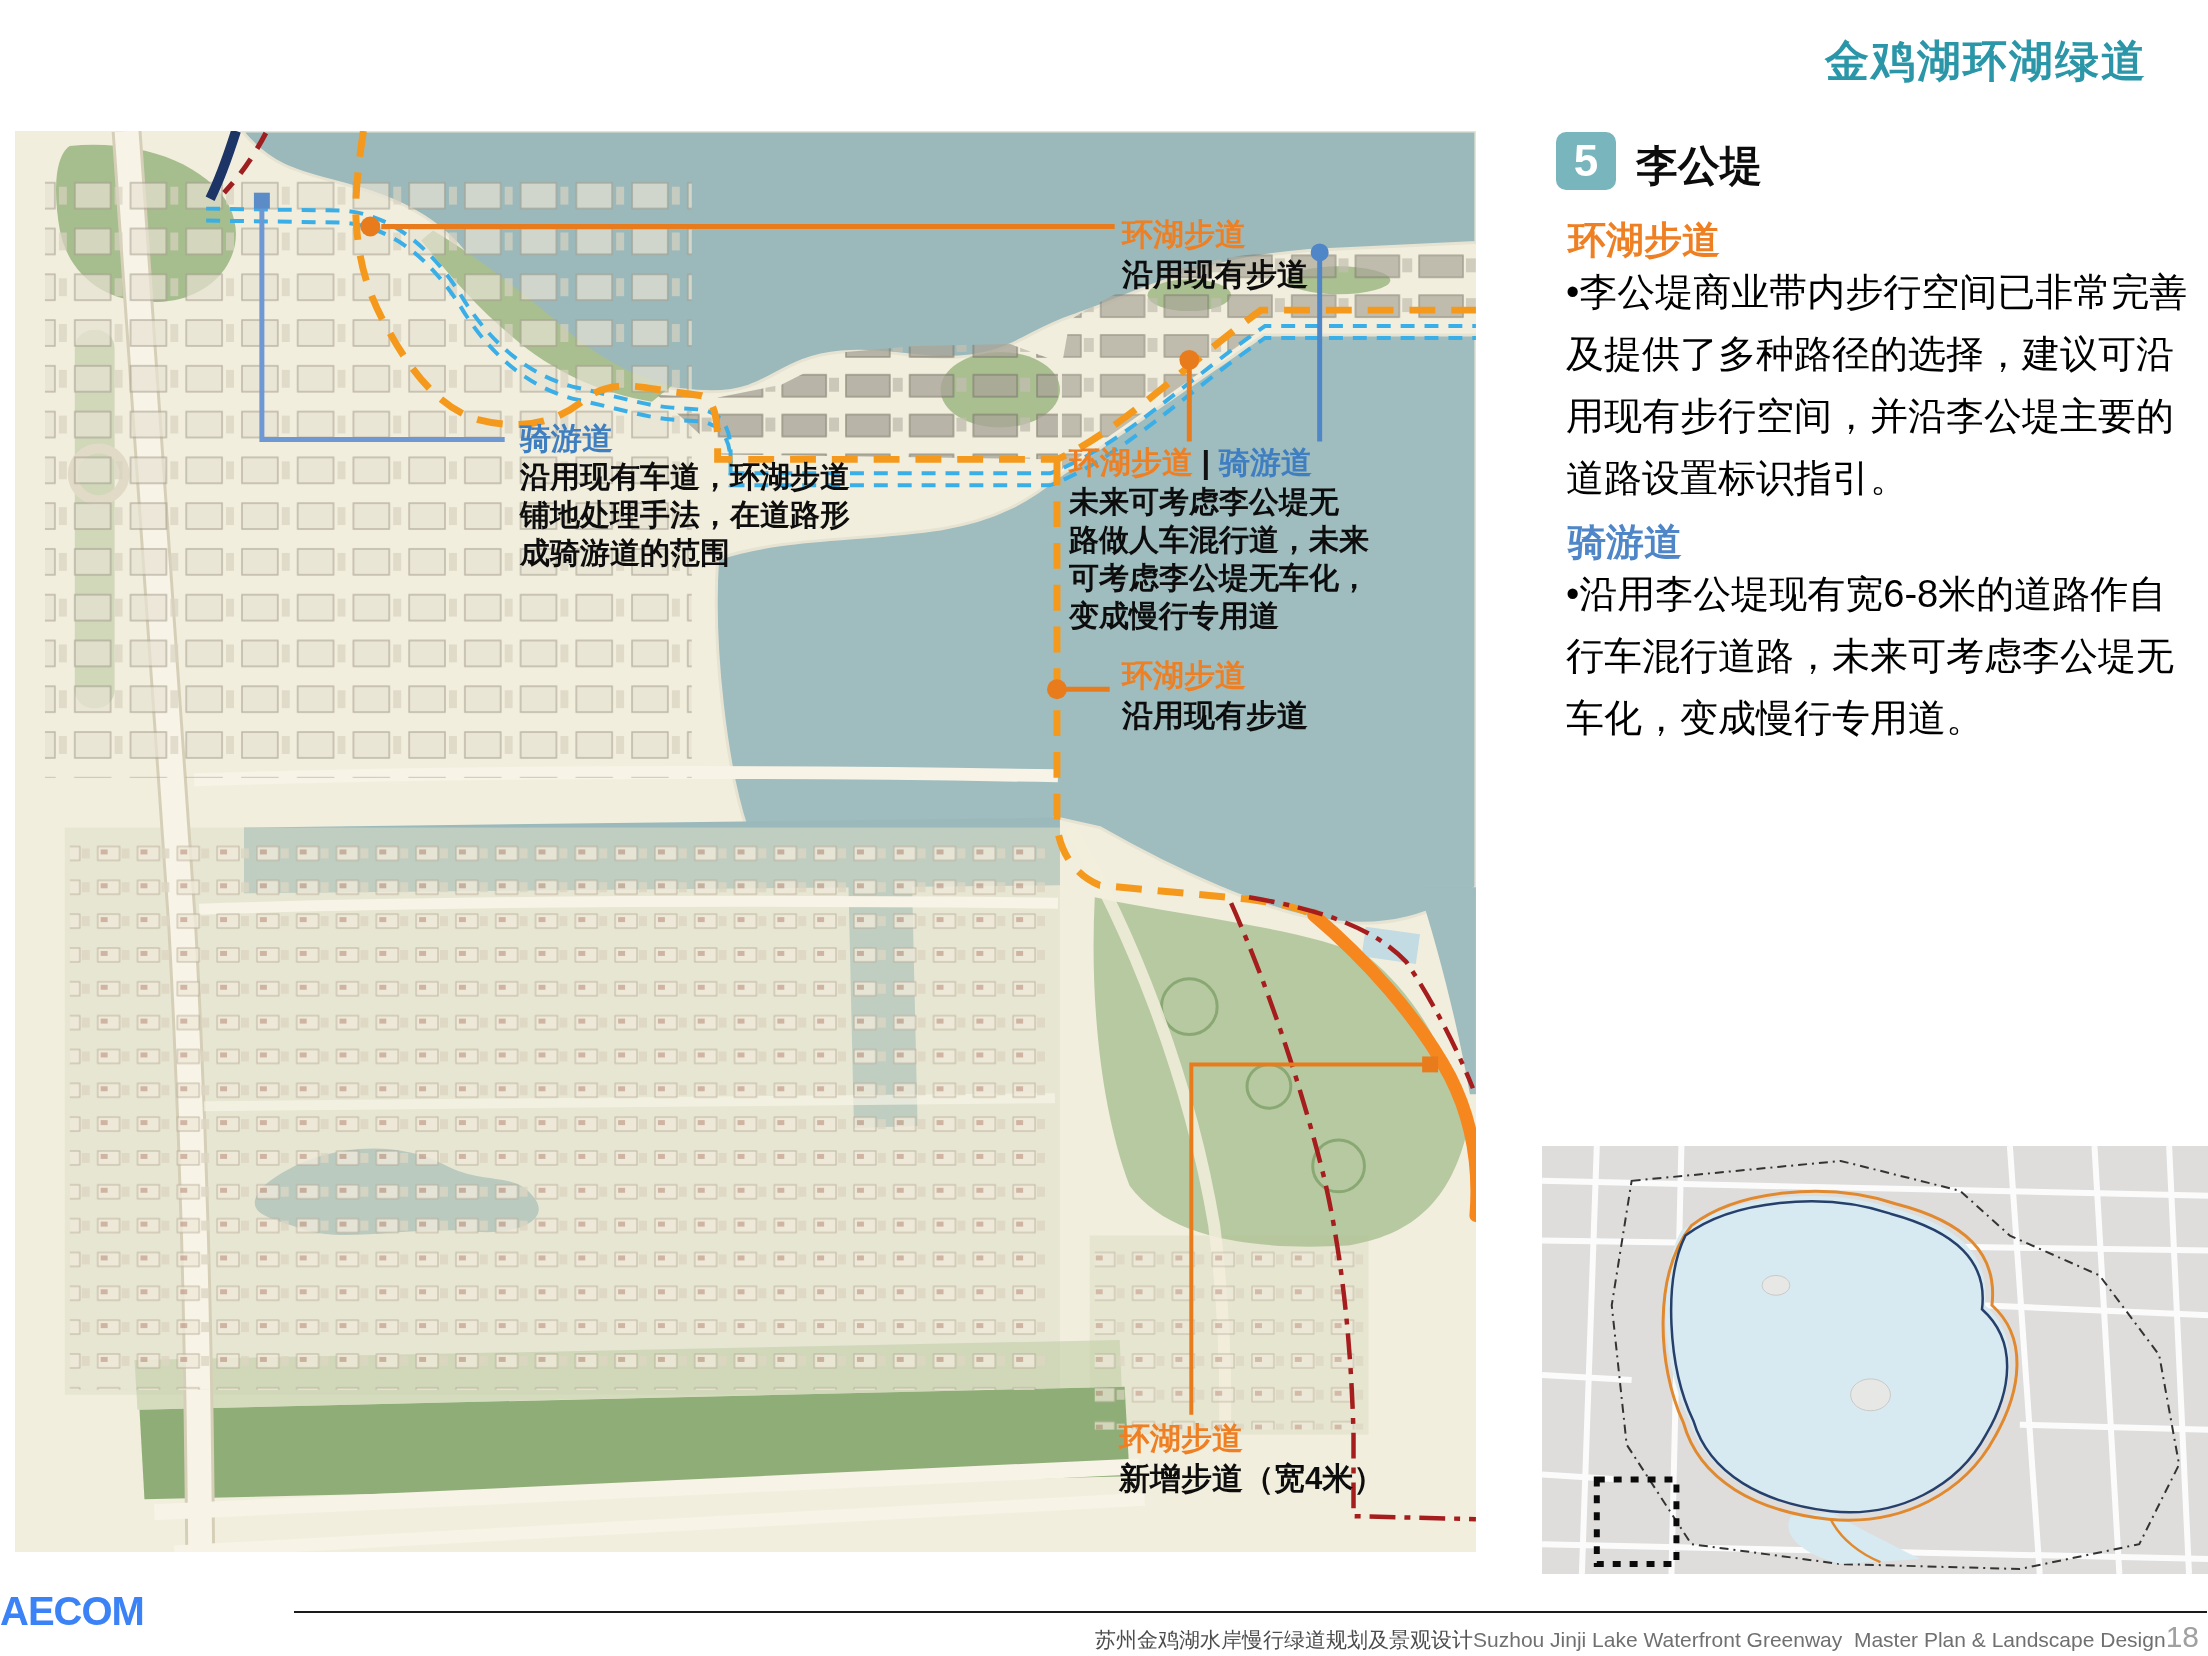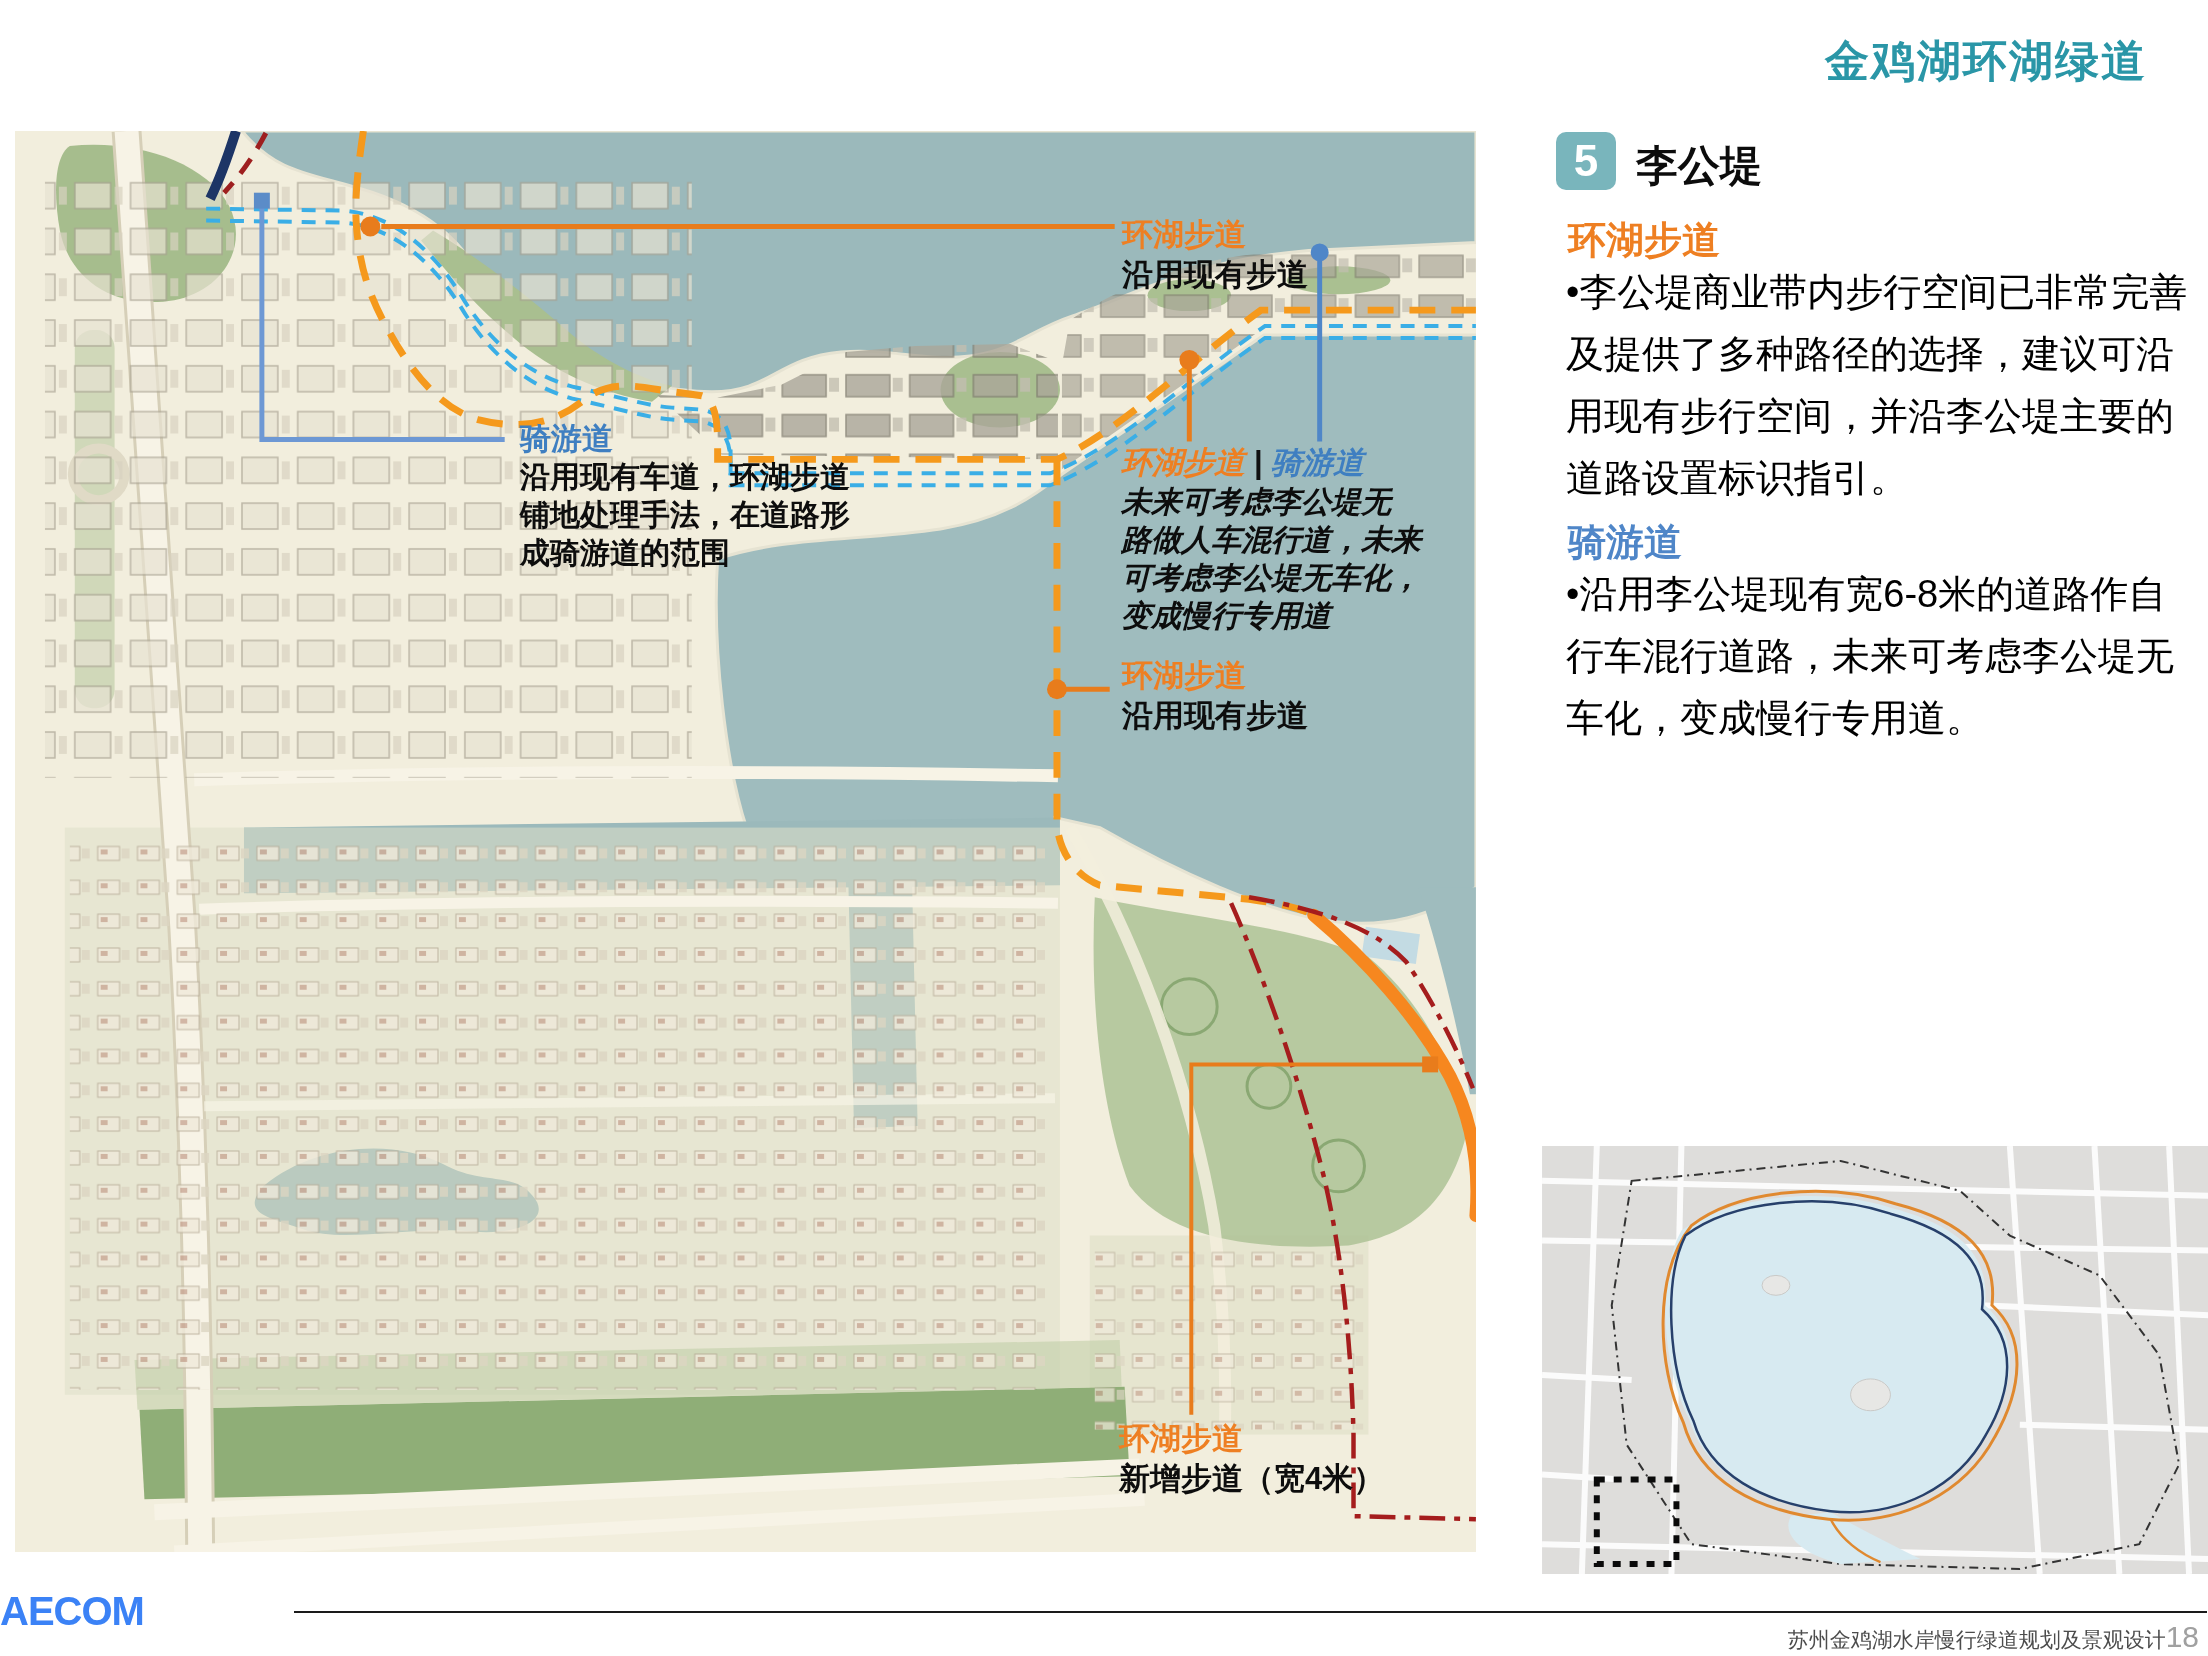--- a/index.html
+++ b/index.html
@@ -167,21 +167,21 @@
     <div class="a-line">沿用现有步道</div>
   </div>
 
   <div class="anno blue" style="left:505px;top:289px;">
     <div class="a-head">骑游道</div>
     <div class="a-line">沿用现有车道，环湖步道</div>
     <div class="a-line">铺地处理手法，在道路形</div>
     <div class="a-line">成骑游道的范围</div>
   </div>
 
-  <div class="anno" style="left:1106px;top:312px;font-style:italic;">
+  <div class="anno" style="left:1054px;top:312px;">
     <div class="a-head">
       <span>环湖步道</span><span class="sep"> | </span><span class="bike">骑游道</span>
     </div>
     <div class="a-line">未来可考虑李公堤无</div>
     <div class="a-line">路做人车混行道，未来</div>
     <div class="a-line">可考虑李公堤无车化，</div>
     <div class="a-line">变成慢行专用道</div>
   </div>
 
   <div class="anno big" style="left:1107px;top:525px;">
@@ -246,15 +246,16 @@
     <path d="M290,375 C300,395 320,410 340,418" fill="none" stroke="#e0892f" stroke-width="2.5"></path>
 
     <rect x="55" y="335" width="80" height="85" fill="none" stroke="#0a0a0a" stroke-width="6" stroke-dasharray="8 9"></rect>
   </svg>
 </div>
 
 <div class="logo">AECOM</div>
 <div class="footer-rule"></div>
 <div class="footer-text">
   <span class="zh">苏州金鸡湖水岸慢行绿道规划及景观设计</span>
+  <span class="en">Suzhou Jinji Lake Waterfront Greenway  Master Plan &amp; Landscape Design</span>
   <span class="pg">18</span>
 </div>
 
 
 </body></html>

